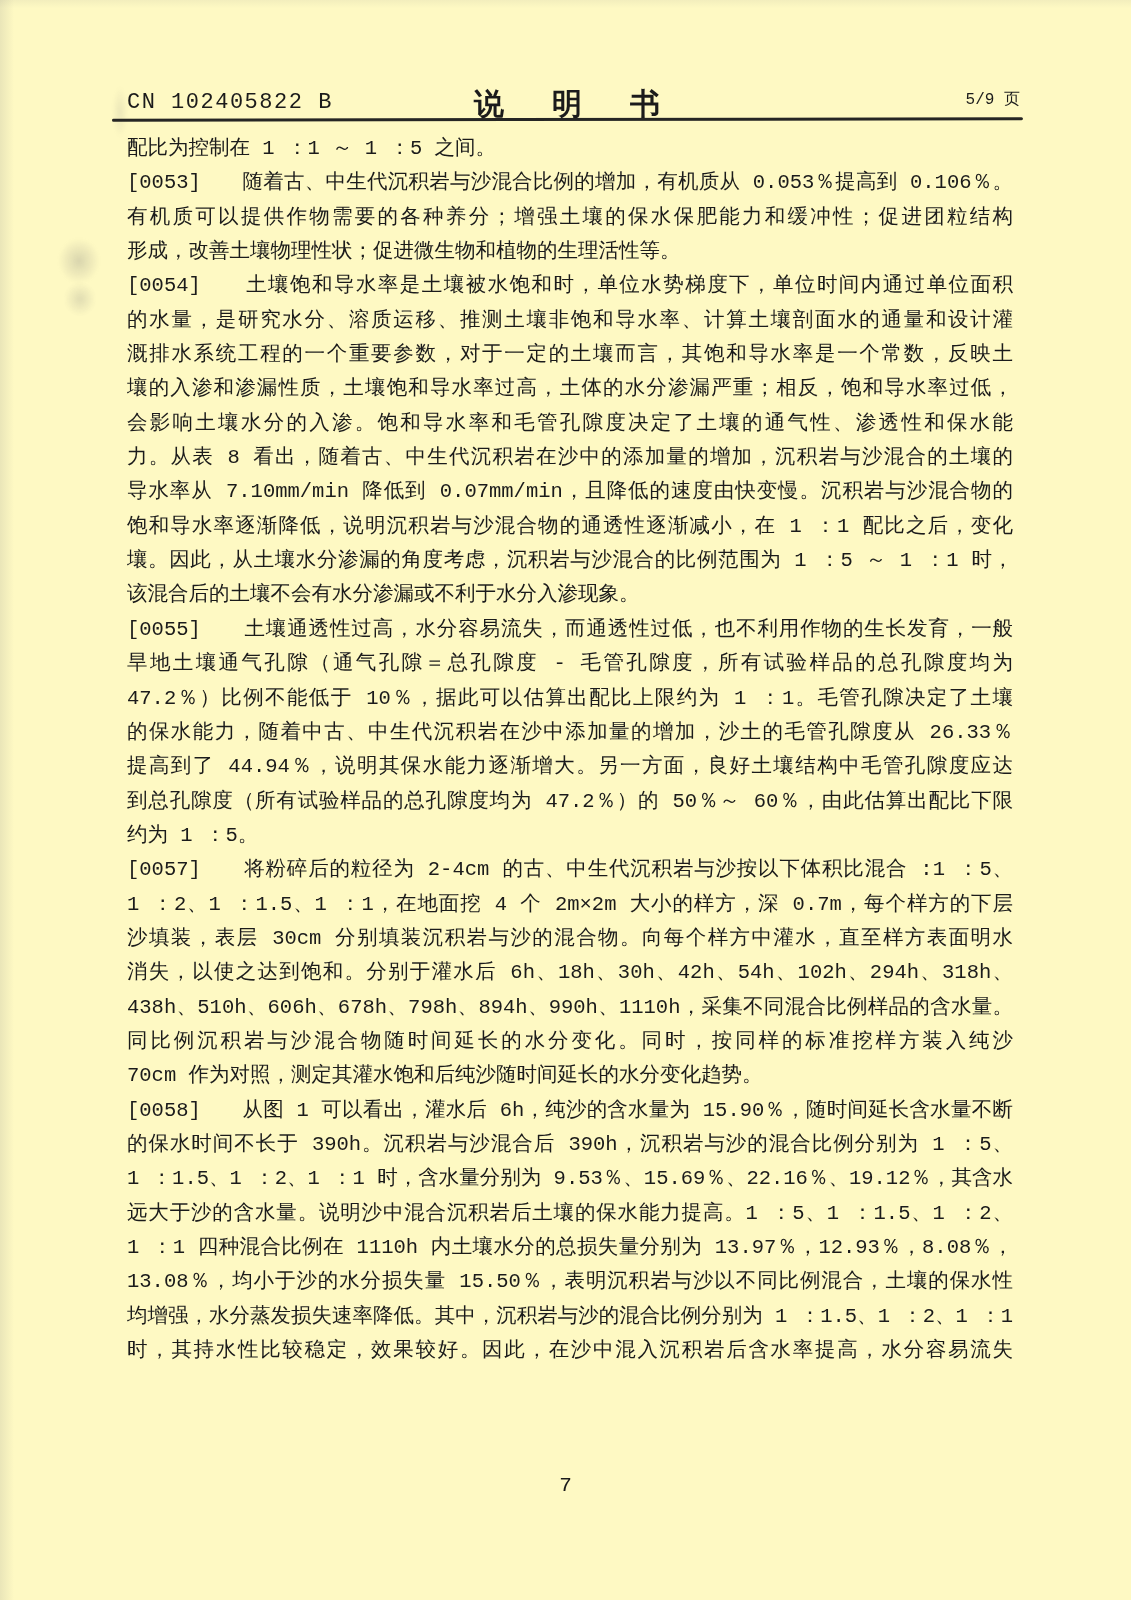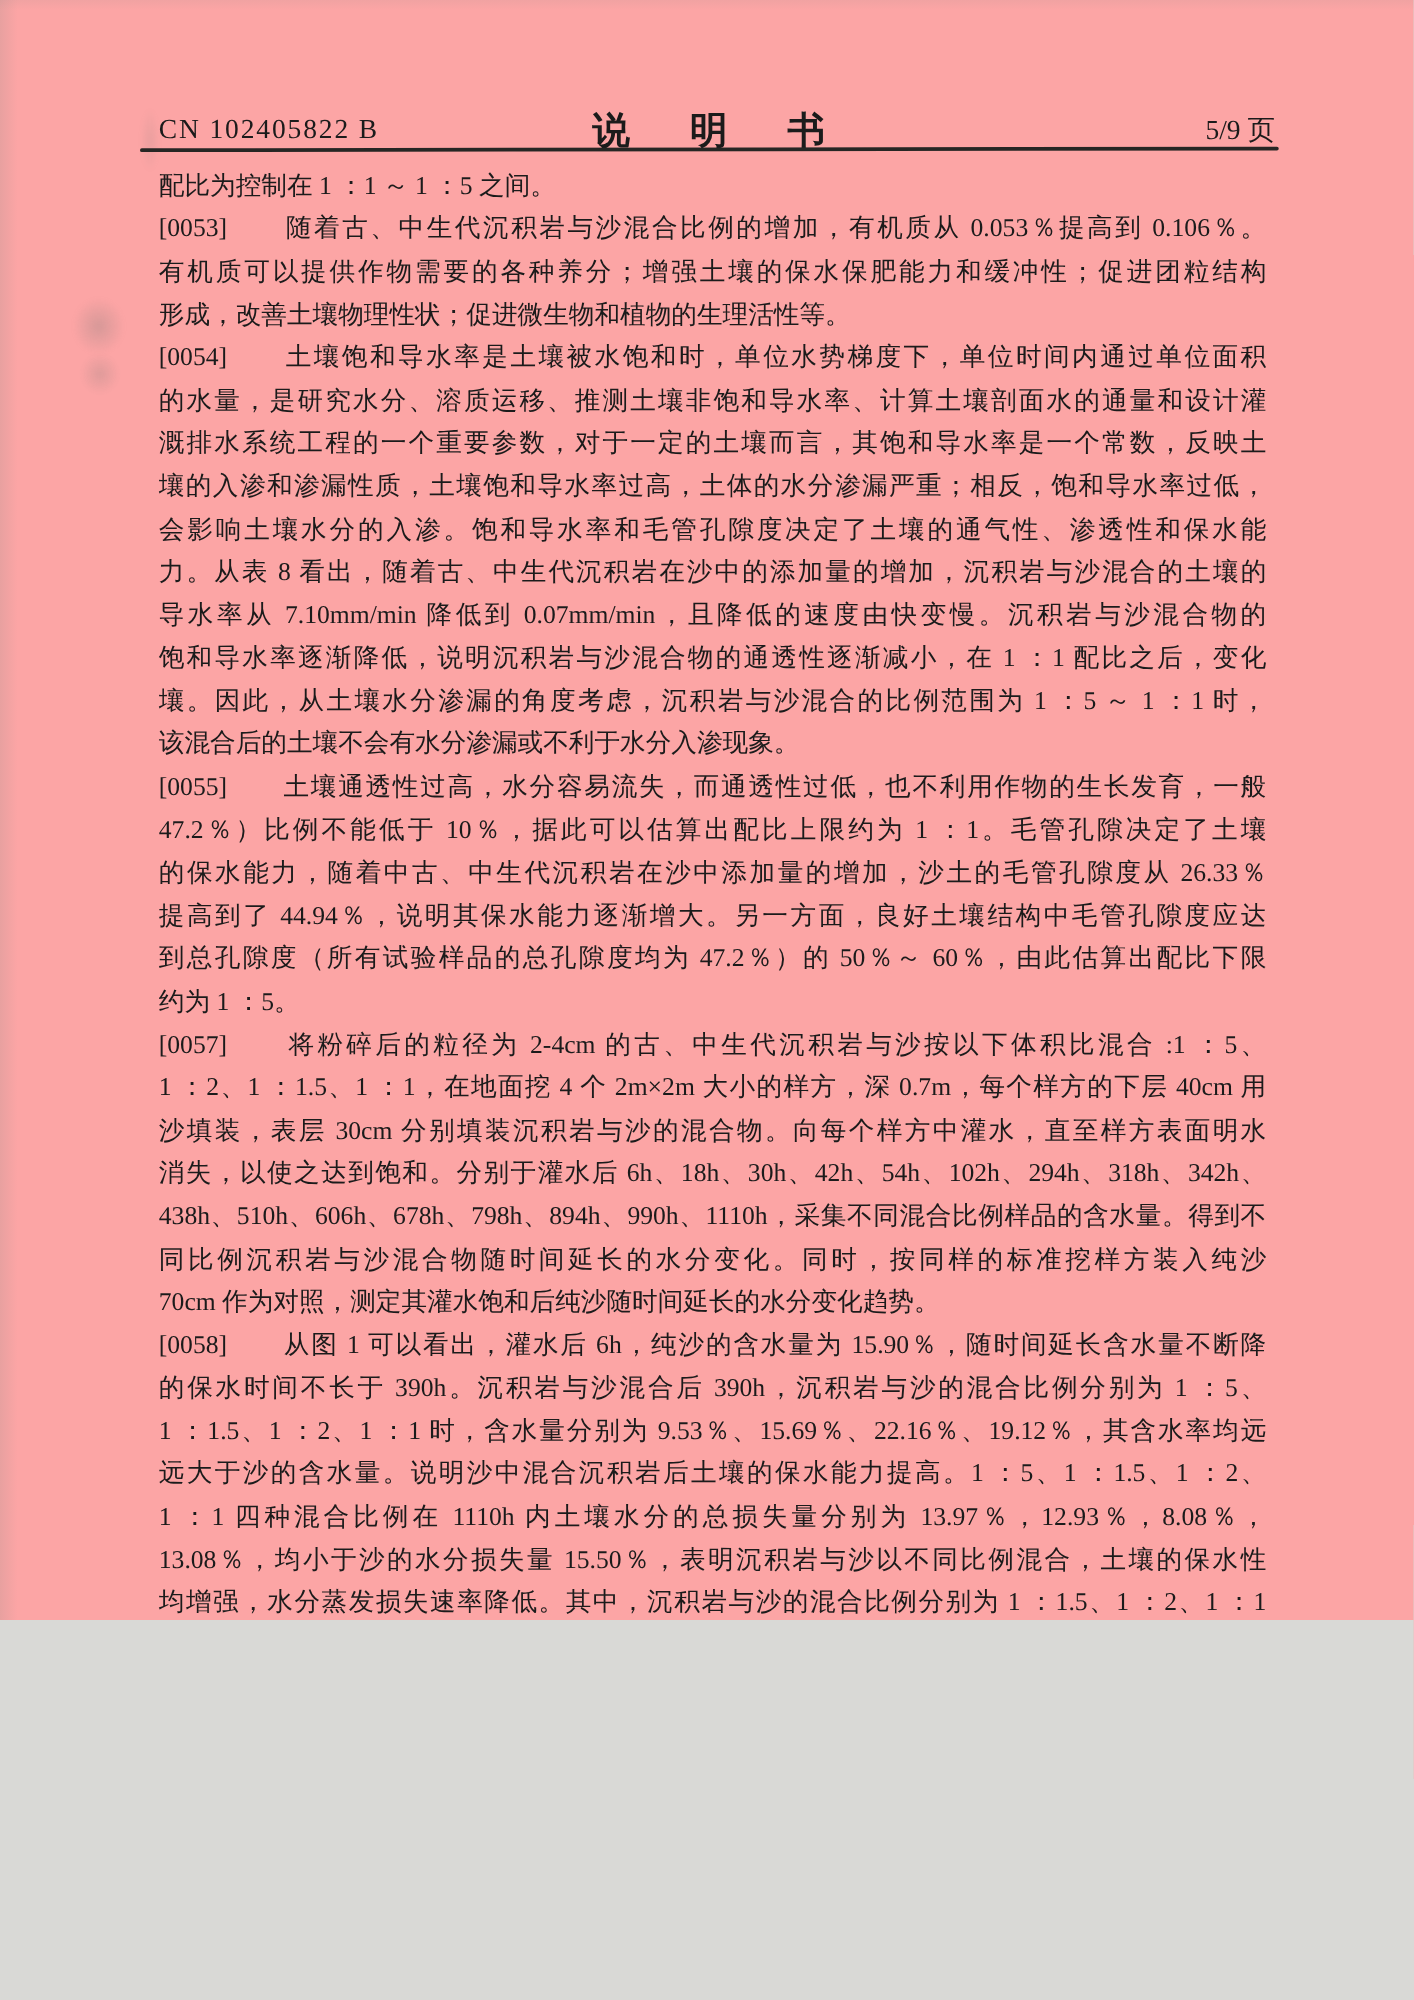--- a/index.html
+++ b/index.html
@@ -1,23 +1,23 @@
 <!DOCTYPE html>
 <html lang="zh"><head>
 <meta charset="utf-8">
 <style>
   html, body { margin: 0; padding: 0; background: #d9d9d6; }
   .page {
     position: relative;
     width: 1131px;
-    height: 1296px;
+    height: 1600px;
     margin: 0 auto;
-    background: #fca5a5;
+    background: #fef9c3;
     overflow: hidden;
-    font-family: Liberation Serif, serif;
+    font-family: Liberation Mono, monospace;
     color: #1b1b1b;
   }
   
   .edge-shade-left {
     position: absolute; left: 0; top: 0; width: 14px; height: 100%;
     background: linear-gradient(to right, rgba(140,140,135,0.18), rgba(140,140,135,0));
   }
   .edge-shade-top {
     position: absolute; left: 0; top: 0; width: 100%; height: 8px;
     background: linear-gradient(to bottom, rgba(140,140,135,0.10), rgba(140,140,135,0));
@@ -39,21 +39,21 @@
   .doc-number {
     position: absolute; left: 0; top: 6px;
     font-size: 22px; letter-spacing: 1.5px; white-space: nowrap;
   }
   .header-title {
     position: absolute; left: 50%; top: 0; transform: translateX(-51%);
     font-size: 30px; font-weight: bold; letter-spacing: 9px; white-space: nowrap;
   }
   .page-indicator {
     position: absolute; right: 0; top: 5px;
-    font-size: 22px; white-space: nowrap;
+    font-size: 16px; white-space: nowrap;
   }
   .header-rule {
     position: absolute;
     top: 118px; left: 112px; width: 911px; height: 3px;
     background: #262624;
     border-radius: 2px;
     transform: rotate(-0.08deg);
   }
 
   .doc-body {
@@ -114,20 +114,21 @@
         <div class="line">壤的入渗和渗漏性质，土壤饱和导水率过高，土体的水分渗漏严重；相反，饱和导水率过低，</div>
         <div class="line">会影响土壤水分的入渗。饱和导水率和毛管孔隙度决定了土壤的通气性、渗透性和保水能</div>
         <div class="line">力。从表 8 看出，随着古、中生代沉积岩在沙中的添加量的增加，沉积岩与沙混合的土壤的</div>
         <div class="line">导水率从 7.10mm/min 降低到 0.07mm/min，且降低的速度由快变慢。沉积岩与沙混合物的</div>
         <div class="line">饱和导水率逐渐降低，说明沉积岩与沙混合物的通透性逐渐减小，在 1 ：1 配比之后，变化</div>
         <div class="line">壤。因此，从土壤水分渗漏的角度考虑，沉积岩与沙混合的比例范围为 1 ：5 ～ 1 ：1 时，</div>
         <div class="line short">该混合后的土壤不会有水分渗漏或不利于水分入渗现象。</div>
       </div>
       <div class="para">
         <div class="line">[0055]　　土壤通透性过高，水分容易流失，而通透性过低，也不利用作物的生长发育，一般</div>
+        <div class="line">旱地土壤通气孔隙（通气孔隙＝总孔隙度 - 毛管孔隙度，所有试验样品的总孔隙度均为</div>
         <div class="line">47.2％）比例不能低于 10％，据此可以估算出配比上限约为 1 ：1。毛管孔隙决定了土壤</div>
         <div class="line">的保水能力，随着中古、中生代沉积岩在沙中添加量的增加，沙土的毛管孔隙度从 26.33％</div>
         <div class="line">提高到了 44.94％，说明其保水能力逐渐增大。另一方面，良好土壤结构中毛管孔隙度应达</div>
         <div class="line">到总孔隙度（所有试验样品的总孔隙度均为 47.2％）的 50％～ 60％，由此估算出配比下限</div>
         <div class="line short">约为 1 ：5。</div>
       </div>
       <div class="para">
         <div class="line">[0057]　　将粉碎后的粒径为 2-4cm 的古、中生代沉积岩与沙按以下体积比混合 :1 ：5、</div>
         <div class="line">1 ：2、1 ：1.5、1 ：1，在地面挖 4 个 2m×2m 大小的样方，深 0.7m，每个样方的下层 40cm 用</div>
         <div class="line">沙填装，表层 30cm 分别填装沉积岩与沙的混合物。向每个样方中灌水，直至样方表面明水</div>

